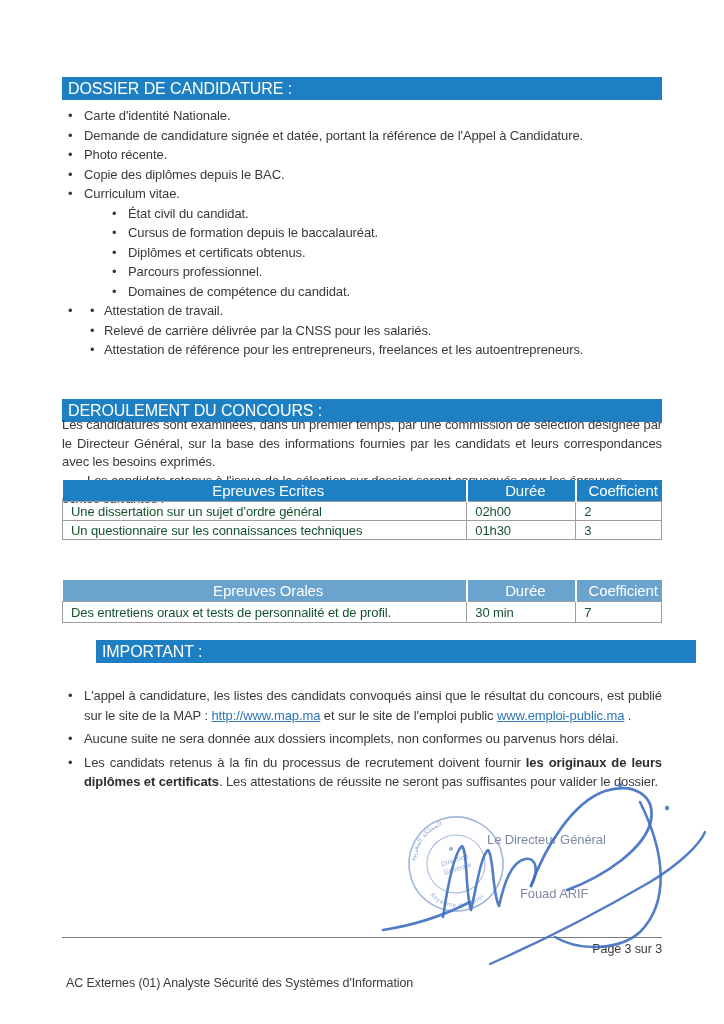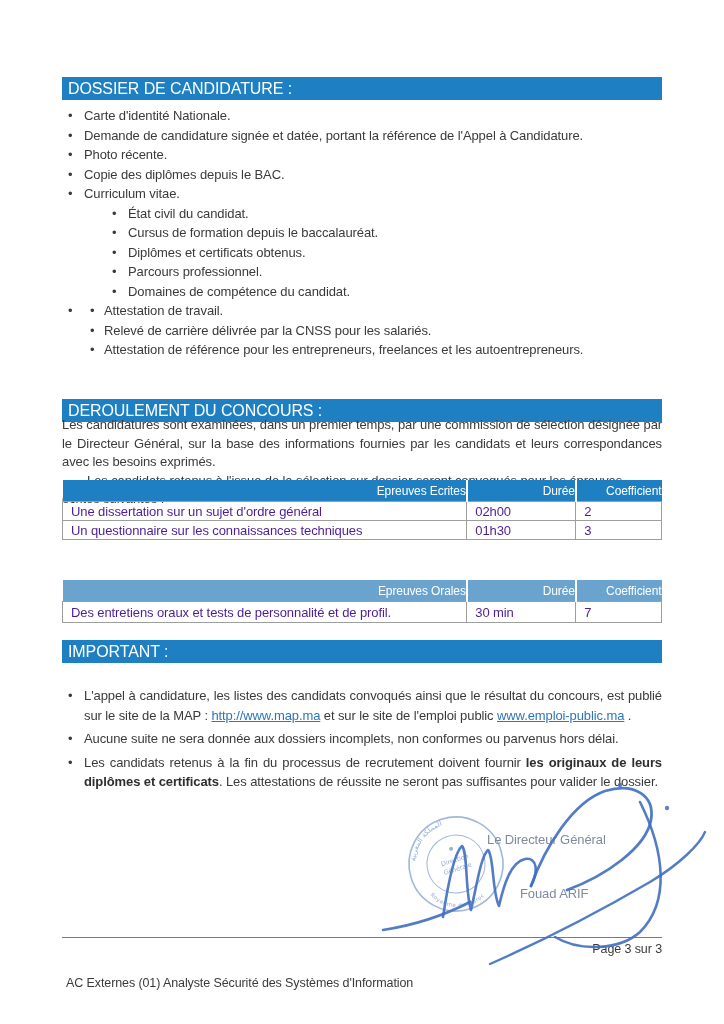--- a/index.html
+++ b/index.html
@@ -25,27 +25,27 @@
   .li.lv2a{padding-left:66px;} .li.lv2a .blt{left:50px;}
   .li.lv2b{padding-left:42px;} .li.lv2b .blt{left:28px;}
   
   .para{font-size:13px;line-height:18.5px;text-align:justify;}
   .para .indent{display:block;text-indent:25px;text-align:left;}
   .lead{font-size:13px;line-height:19px;}
   
   table.exam{width:600px;border-collapse:collapse;table-layout:fixed;font-size:13px;}
   table.exam col.c1{width:67.5%;} table.exam col.c2{width:18.2%;} table.exam col.c3{width:14.3%;}
   table.exam thead th{
-    background:var(--bar);color:#fff;font-weight:normal;text-align:right;
-    height:21px;padding:0 0 0 8px;font-size:12px;border:none;
+    background:var(--bar);color:#fff;font-weight:normal;text-align:center;
+    height:21px;padding:0 0 0 8px;font-size:15px;border:none;
   }
   table.exam thead th + th{border-left:2px solid #fff;margin-left:6px;}
   table.exam.faded thead th{background:var(--bar_faded);}
   table.exam tbody td{
-    border:1px solid #9e9e9e;height:18px;padding:0 0 0 8px;color:#4c1d95;
+    border:1px solid #9e9e9e;height:18px;padding:0 0 0 8px;color:#14532d;
   }
   table.exam.faded tbody td{height:20px;}
   
   .imp .li{text-align:justify;margin-bottom:4px;}
   a.doclink{color:var(--link);text-decoration:underline;cursor:pointer;}
   b.boldrun{font-weight:bold;color:#2e2e2e;}
   
   .sig-svg{position:absolute;left:375px;top:772px;width:345px;height:200px;pointer-events:none;z-index:5;}
   .sig-stroke{fill:none;stroke:var(--ink);stroke-linecap:round;stroke-linejoin:round;opacity:0.9;}
   .sig-fill{fill:var(--ink);opacity:0.85;}
@@ -139,21 +139,21 @@
     </thead>
     <tbody>
       <tr>
         <td>Des entretiens oraux et tests de personnalité et de profil.</td>
         <td>30 min</td>
         <td>7</td>
       </tr>
     </tbody>
   </table>
 
-  <div class="abs bar" style="top:640px;">
+  <div class="abs bar" style="top:640px;margin-left:34px;">
     <span>IMPORTANT :</span>
   </div>
 
   <div class="abs list imp" style="top:686px;">
     <div class="li lv1">
       <span class="blt">•</span><span>L'appel à candidature, les listes des candidats convoqués ainsi que le résultat du concours, est publié sur le site de la MAP : </span><a class="doclink">http://www.map.ma</a><span> et sur le site de l'emploi public </span><a class="doclink">www.emploi-public.ma</a><span> .</span>
     </div>
     <div class="li lv1">
       <span class="blt">•</span><span>Aucune suite ne sera donnée aux dossiers incomplets, non conformes ou parvenus hors délai.</span>
     </div>

